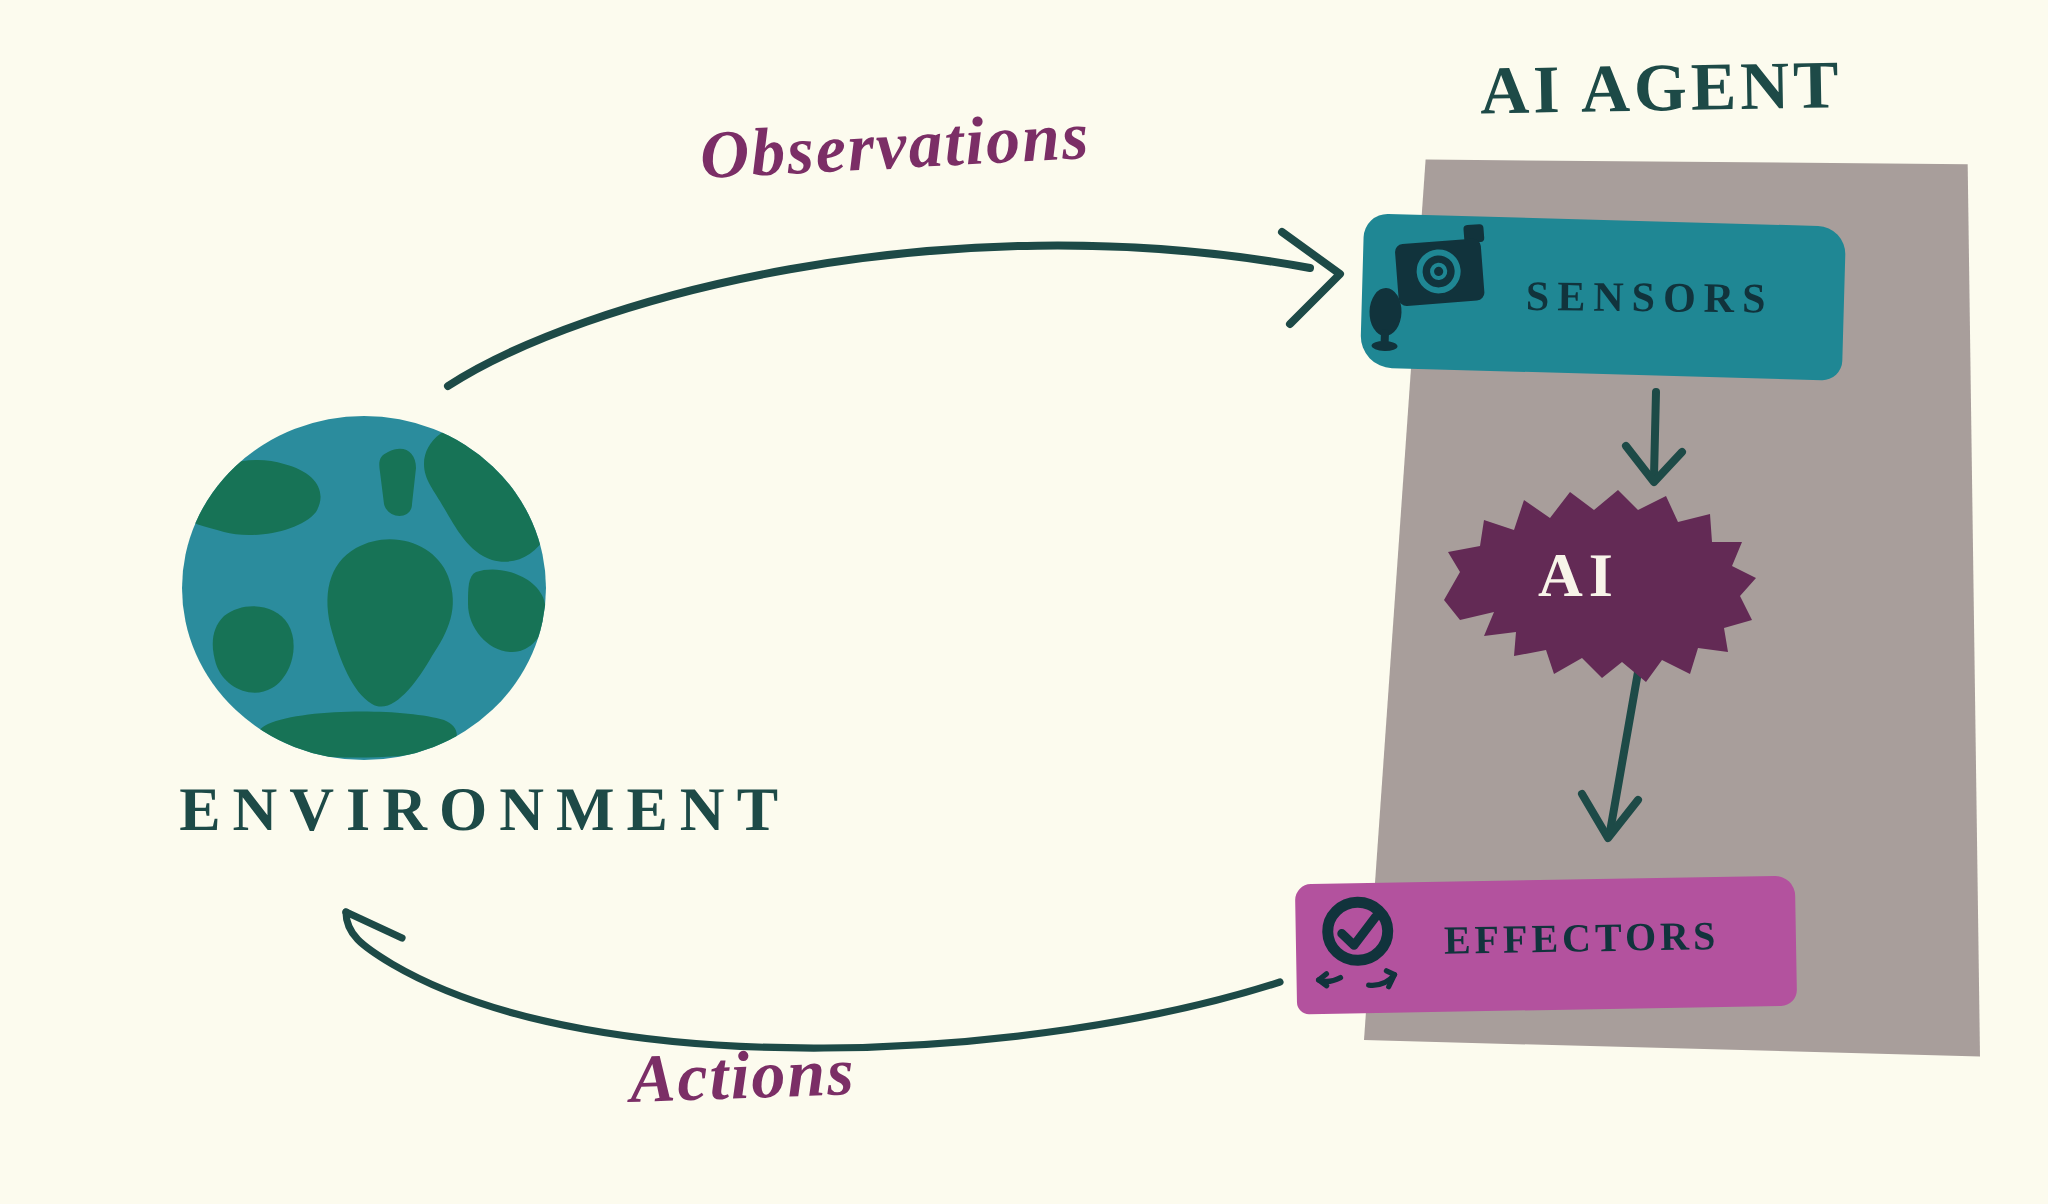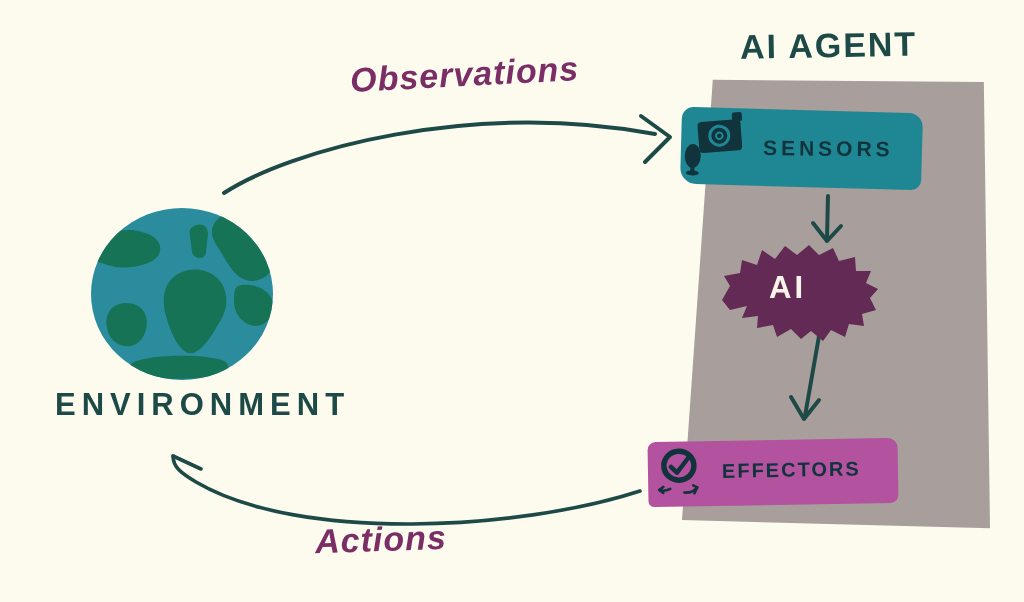--- a/index.html
+++ b/index.html
@@ -1,21 +1,21 @@
 <!DOCTYPE html>
 <html style="--background: #fcfbee; --panel-gray: #a89e9b; --teal: #1f8794; --magenta: #b3529e; --plum: #632a55; --ink: #1d4a47; --ink-dark: #11333c; --script-purple: #7b2e66; --ocean: #2b8c9d; --land: #177356; --ai-text: #f8f4e9;"><head>
 <meta charset="utf-8">
 <style>
   html,body{margin:0;padding:0;}
   .canvas{
     position:relative;
     width:1024px;height:602px;
     background:var(--background,#fcfbee);
     overflow:hidden;
-    font-family:Liberation Sans, sans-serif;
+    font-family:Liberation Serif, serif;
   }
   .abs{position:absolute;}
   
   .agent-panel{
     left:682px;top:78px;width:308px;height:452px;
     background:var(--panel-gray,#a89e9b);
     clip-path:polygon(10% 0.4%, 98% 0.9%, 100% 99.6%, 0% 97.8%);
   }
   .title{
     left:740px;top:26px;width:200px;
@@ -55,20 +55,21 @@
   .ai-label{
     position:absolute;left:55px;top:30px;
     font-size:31px;font-weight:bold;letter-spacing:3px;
     color:var(--ai-text,#f8f4e9);
   }
   .env-label{
     left:55px;top:387px;width:340px;
     font-size:31px;font-weight:bold;letter-spacing:6px;
     color:var(--ink,#1d4a47);
     white-space:nowrap;
+    text-align:right;
   }
   .script{
     font-style:italic;font-weight:bold;
     color:var(--script-purple,#7b2e66);
     white-space:nowrap;
   }
   .observations-label{
     left:350px;top:55px;font-size:34px;letter-spacing:1px;
     transform:rotate(-3deg);
   }

